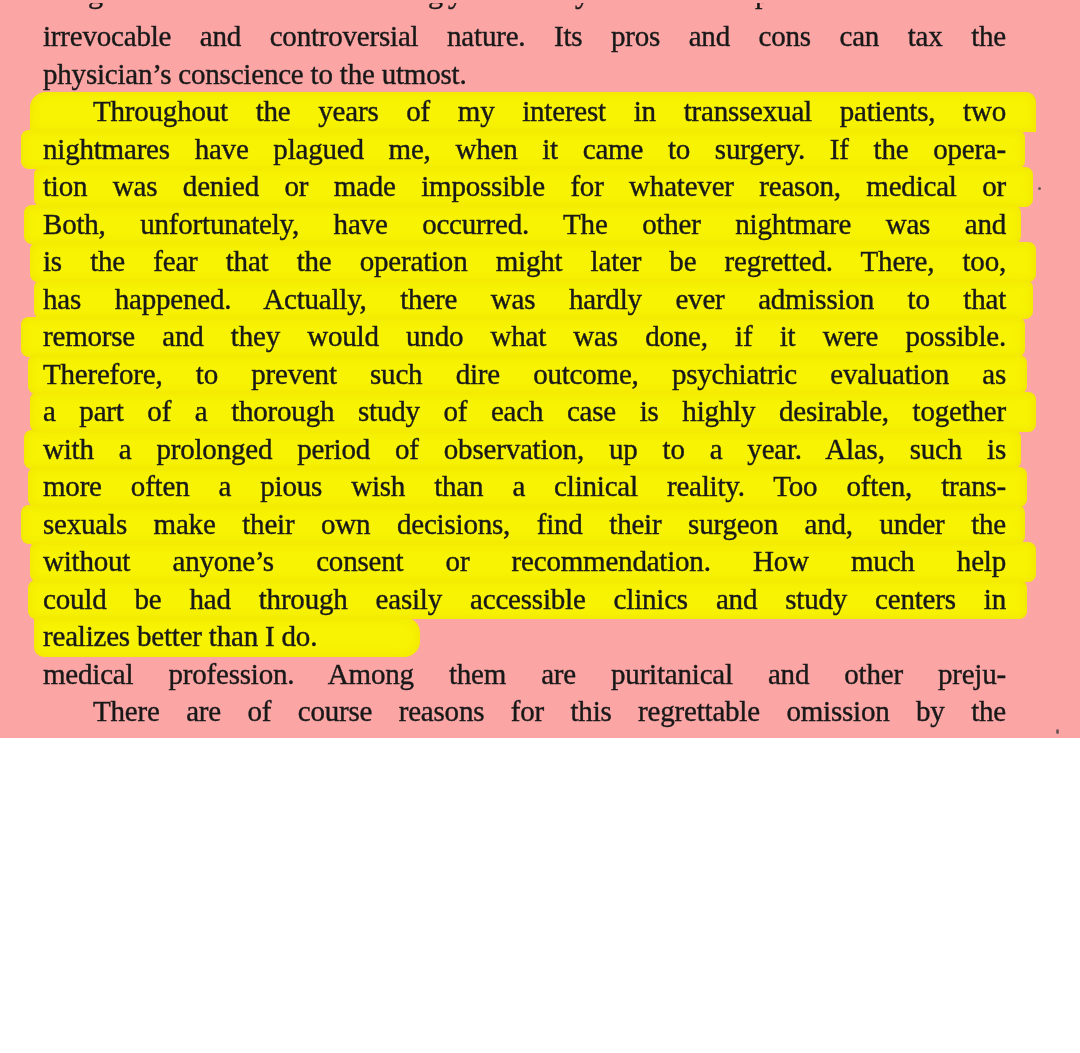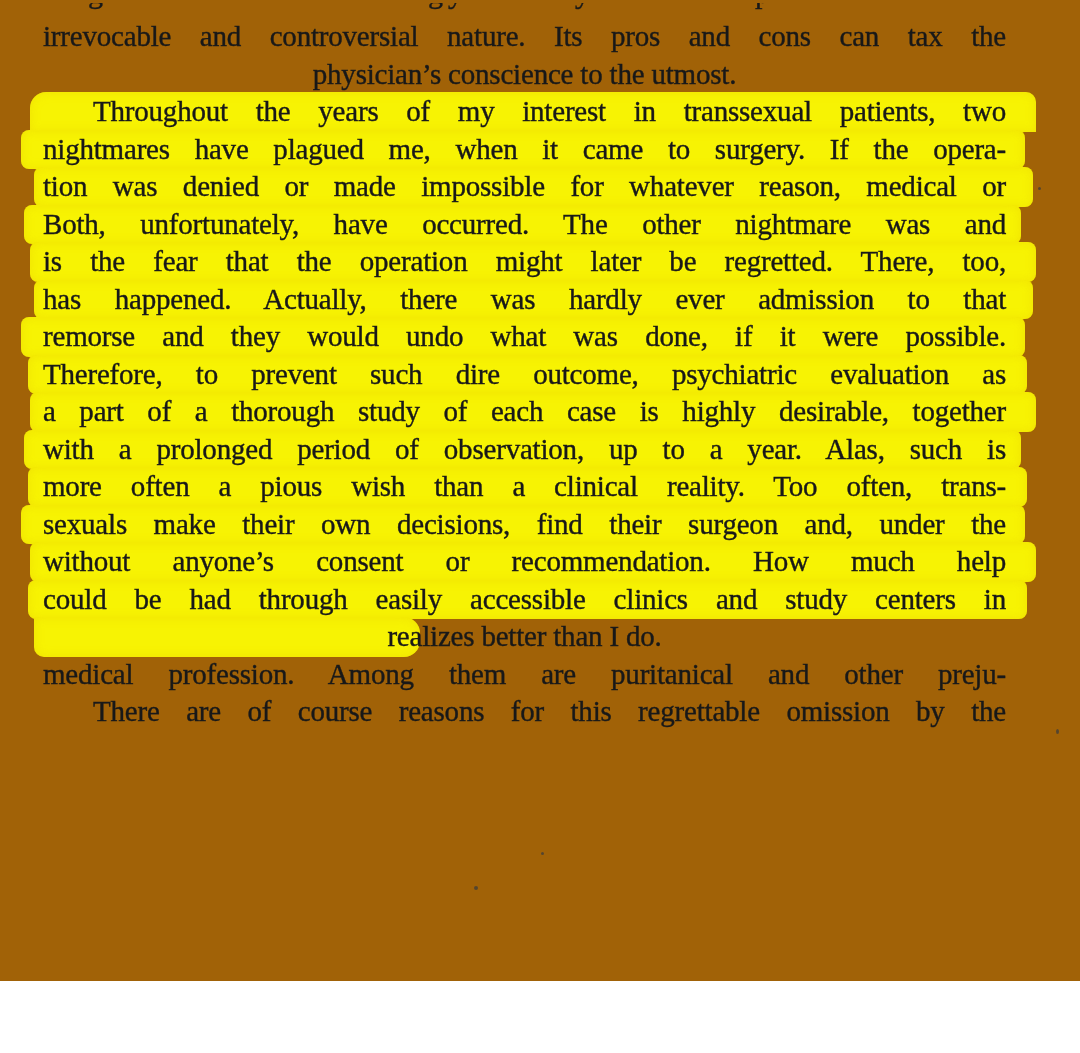--- a/index.html
+++ b/index.html
@@ -3,22 +3,22 @@
 <meta charset="utf-8">
 <style>
   html, body {
     margin: 0;
     padding: 0;
     background: #ffffff;
   }
   .page {
     position: relative;
     width: 1080px;
-    height: 981px;
-    background: #a16207;
+    height: 738px;
+    background: #fca5a5;
     overflow: hidden;
     font-family: "Liberation Serif", "DejaVu Serif", serif;
     color: #181818;
     -webkit-text-stroke: 0.4px #1c1c1c;
     text-rendering: optimizeLegibility;
   }
   .text-column {
     position: absolute;
     left: 43px;
     top: 3px;
@@ -36,21 +36,20 @@
     font-size: 30px;
     line-height: 30px;
   }
   .line {
     position: relative;
     height: 37.5px;
     line-height: 37.5px;
     font-size: 29px;
     letter-spacing: -0.2px;
     z-index: 0;
-    text-align: center;
   }
   .justify {
     text-align: justify;
     text-align-last: justify;
     text-justify: inter-word;
   }
   .indent { text-indent: 50px; }
   
   .hl::before {
     content: "";

